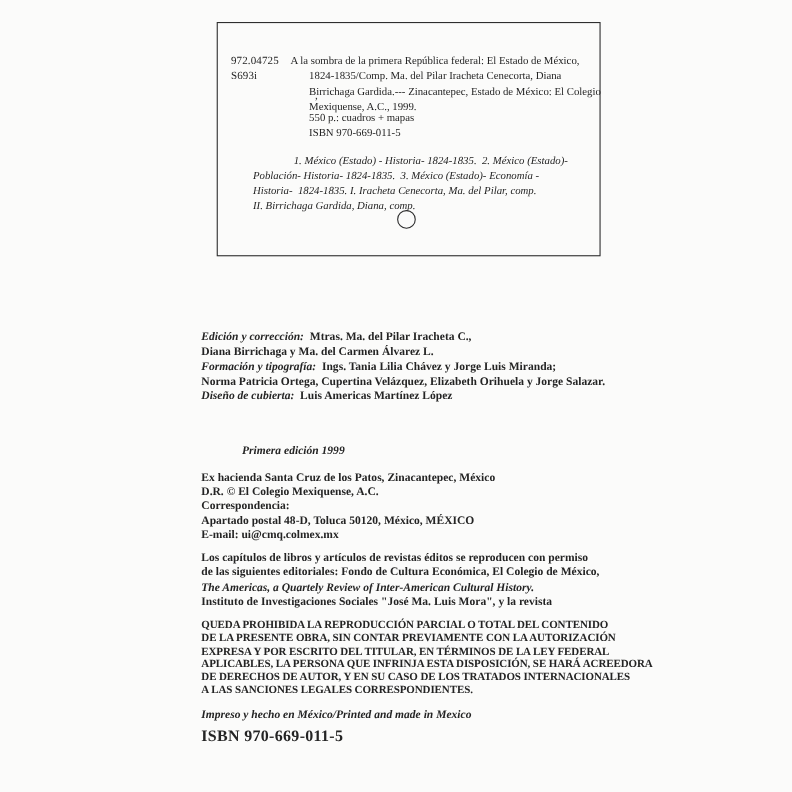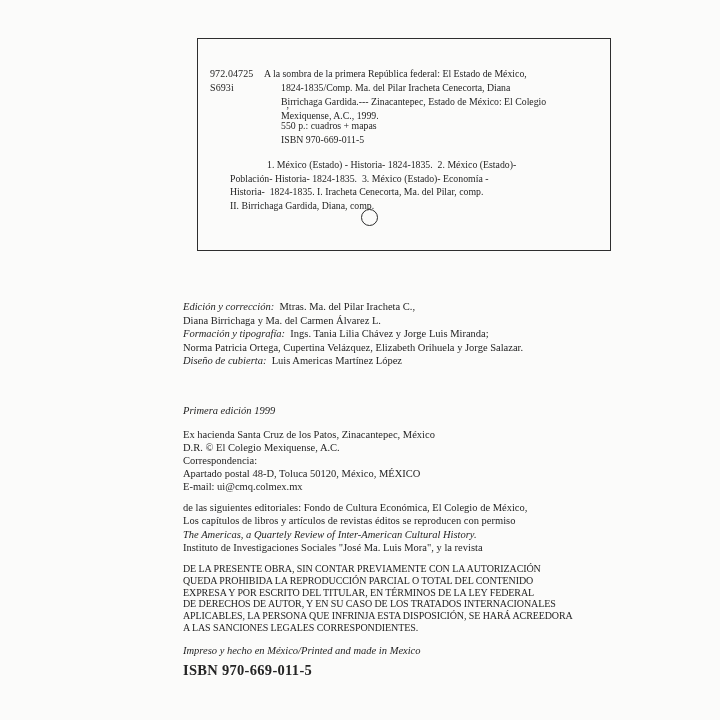--- a/index.html
+++ b/index.html
@@ -16,22 +16,22 @@
     overflow: hidden;
   }
   .page {
     position: absolute;
     inset: 0;
   }
   
   .catalog-card {
     position: absolute;
     left: 197px;
-    top: 38px;
-    width: 414px;
+    top: 20px;
+    width: 349px;
     height: 213px;
     border: 1.5px solid #2e2e2e;
     box-sizing: border-box;
   }
   .call-number {
     position: absolute;
     left: 12px;
     top: 28px;
     font-size: 10px;
     line-height: 14px;
@@ -62,44 +62,45 @@
     line-height: 14px;
   }
   .tracings-block {
     position: absolute;
     left: 32px;
     top: 119px;
     width: 300px;
     font-size: 9.8px;
     line-height: 13.5px;
   }
-  .tracing-line { white-space: pre; }
+  .tracing-line { white-space: pre; font-style: italic; }
   .tracing-line.first { padding-left: 37px; }
   .punch-circle {
     position: absolute;
     left: 163px;
     top: 170px;
     width: 17px;
     height: 17px;
     border: 1.6px solid #2b2b2b;
     border-radius: 50%;
     box-sizing: border-box;
     background: #fbfbfa;
   }
   
   .textblock {
     position: absolute;
     left: 183px;
     font-size: 10.5px;
     line-height: 13.6px;
     letter-spacing: 0px;
+    font-weight: bold;
   }
   .textblock .line { white-space: pre; }
   .credits-block   { top: 300px; }
-  .edition-line    { top: 404px; font-style: italic; }
+  .edition-line    { top: 404px; font-style: italic; margin-left: 37px; }
   .publisher-block { top: 429px; line-height: 12.9px; }
   .permissions-block { top: 501px; line-height: 13.3px; }
   .rights-block    { top: 563px; font-size: 10px; line-height: 11.8px; letter-spacing: -0.1px; }
   .printed-line    { top: 644px; font-style: italic; }
   .isbn-footer     { top: 664px; font-size: 14.5px; font-weight: bold; letter-spacing: 0.3px; }
   .label-italic { font-style: italic; }
 </style>
 </head>
 <body>
 
@@ -145,32 +146,32 @@
 
   <div class="textblock publisher-block">
     <div class="line">Ex hacienda Santa Cruz de los Patos, Zinacantepec, México</div>
     <div class="line">D.R. © El Colegio Mexiquense, A.C.</div>
     <div class="line">Correspondencia:</div>
     <div class="line">Apartado postal 48-D, Toluca 50120, México, MÉXICO</div>
     <div class="line">E-mail: ui@cmq.colmex.mx</div>
   </div>
 
   <div class="textblock permissions-block">
+    <div class="line">Los capítulos de libros y artículos de revistas éditos se reproducen con permiso</div>
     <div class="line">de las siguientes editoriales: Fondo de Cultura Económica, El Colegio de México,</div>
-    <div class="line">Los capítulos de libros y artículos de revistas éditos se reproducen con permiso</div>
     <div class="line label-italic">The Americas, a Quartely Review of Inter-American Cultural History.</div>
     <div class="line">Instituto de Investigaciones Sociales "José Ma. Luis Mora", y la revista</div>
   </div>
 
   <div class="textblock rights-block">
+    <div class="line">QUEDA PROHIBIDA LA REPRODUCCIÓN PARCIAL O TOTAL DEL CONTENIDO</div>
     <div class="line">DE LA PRESENTE OBRA, SIN CONTAR PREVIAMENTE CON LA AUTORIZACIÓN</div>
-    <div class="line">QUEDA PROHIBIDA LA REPRODUCCIÓN PARCIAL O TOTAL DEL CONTENIDO</div>
     <div class="line">EXPRESA Y POR ESCRITO DEL TITULAR, EN TÉRMINOS DE LA LEY FEDERAL</div>
+    <div class="line">APLICABLES, LA PERSONA QUE INFRINJA ESTA DISPOSICIÓN, SE HARÁ ACREEDORA</div>
     <div class="line">DE DERECHOS DE AUTOR, Y EN SU CASO DE LOS TRATADOS INTERNACIONALES</div>
-    <div class="line">APLICABLES, LA PERSONA QUE INFRINJA ESTA DISPOSICIÓN, SE HARÁ ACREEDORA</div>
     <div class="line">A LAS SANCIONES LEGALES CORRESPONDIENTES.</div>
   </div>
 
   <div class="textblock printed-line">Impreso y hecho en México/Printed and made in Mexico</div>
 
   <div class="textblock isbn-footer">ISBN 970-669-011-5</div>
 
 </div>
 
 </body></html>

